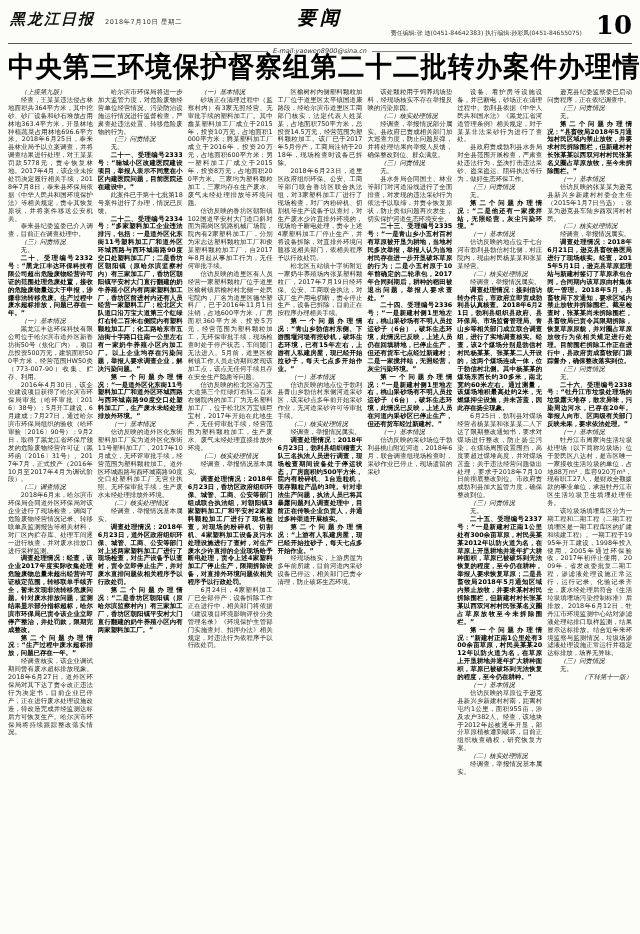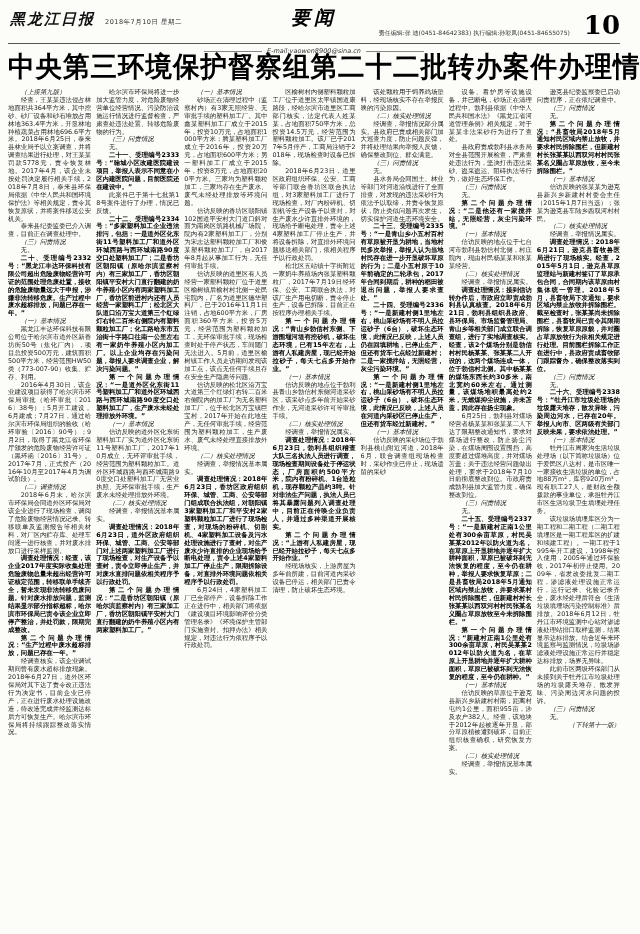--- a/index.html
+++ b/index.html
@@ -1,18 +1,18 @@
 <!DOCTYPE html>
 <html><head>
 <meta charset="utf-8">
 <style>
   * { margin:0; padding:0; box-sizing:border-box; }
   html,body { width:640px; background:#f6f6f2; }
   body { font-family:"DejaVu Sans", sans-serif; color:#1a1a1a; }
-  .page { width:640px; height:934px; background:#fcfcf8; position:relative; overflow:hidden; padding:6px 20px 4px 8px; }
+  .page { width:640px; height:934px; background:#fcfcf8; position:relative; overflow:hidden; padding:6px 8px 4px 8px; }
 
   
   .masthead { position:relative; height:38px; border-bottom:1px solid #555; }
   .mh-left { position:absolute; left:2px; top:4px; display:flex; align-items:baseline; }
   .paper-name { font-family:"DejaVu Serif", serif; font-weight:bold; font-style:italic; font-size:15px; letter-spacing:2px; color:#111; }
   .mh-date { font-size:6.5px; color:#333; margin-left:10px; letter-spacing:.5px; }
   .mh-center { position:absolute; left:50%; top:0; transform:translateX(-50%); text-align:center; width:220px;font-style:italic; }
   .section-title { font-family:"DejaVu Serif", serif; font-weight:bold; font-size:19px; letter-spacing:4px; color:#000; line-height:22px; }
   .email-row { display:flex; align-items:center; justify-content:center; margin-top:19px; }
   .email-row .rule { flex:1; border-top:1px solid #888; height:0; }
@@ -160,20 +160,19 @@
         <p class="p">信访反映的张某某为逊克县新兴乡新建村村委会主任（2015年1月7日当选）；张某为逊克县车陆乡西双河村村民。</p>
         <p class="sub">（二）核实处理情况</p>
         <p class="p">经调查，举报情况属实。</p>
         <p class="bh">调查处理情况：2018年6月21日，逊克县畜牧兽医局进行了现场核实。经查，2015年5月1日，逊克县草原监理站与新建村签订了草原承包合同，合同期内该草原由村集体统一管理。2018年5月，县畜牧局下发通知，要求区域内禁止放牧并拆除围栏。截至检查时，张某某尚未拆除围栏，县畜牧局已责令其限期拆除，恢复草原原貌，并对圈占草原放牧行为依相关规定进行处理。目前围栏拆除工作正在进行中，县政府责成畜牧部门跟踪督办，确保整改落实到位。</p>
         <p class="sub">（三）问责情况</p>
         <p class="p">无。</p>
         <p class="bh">二十六、受理编号2338号：“牡丹江市垃圾处理场的垃圾露天堆存，散发异味，污染周边河水，已存在20年。举报人向市、区两级有关部门反映未果，要求依法处理。”</p>
         <p class="sub">（一）基本情况</p>
         <p class="p">牡丹江市周家沟生活垃圾处理场（以下简称垃圾场）位于爱民区八达村，是市区唯一一家接收生活垃圾的单位，占地88万m²，库容920万m³，现有职工27人，是财政全额拨款的事业单位，承担牡丹江市区生活垃圾卫生填埋处理任务。</p>
         <p class="p">该垃圾场填埋库区分为一期工程和二期工程（二期工程填埋区是一期工程库区的扩建和续建工程）。一期工程于1995年开工建设，1998年投入使用，2005年通过环保验收，2017年初停止使用。2009年，省发改委批复二期工程，渗滤液处理设施正常运行，运行记录、化验记录齐全，废水经处理后符合《生活垃圾填埋场污染控制标准》后排放。2018年6月12日，牡丹江市环境监测中心站对渗滤液处理站排口取样监测，结果显示达标排放。结合近年来环境监察与监测情况，垃圾场渗滤液处理设施正常运行并稳定达标排放，场界无异味。</p>
-        <p class="p">此前市区两级环保部门从未接到关于牡丹江市垃圾处理场的垃圾露天堆存、散发异味、污染周边河水问题的投诉。</p>
         <p class="sub">（三）问责情况</p>
         <p class="p">无。</p>
         <p class="note-r">（下转第十一版）</p>
       </div>
     </div>
 
 </div>
 
 </body></html>

